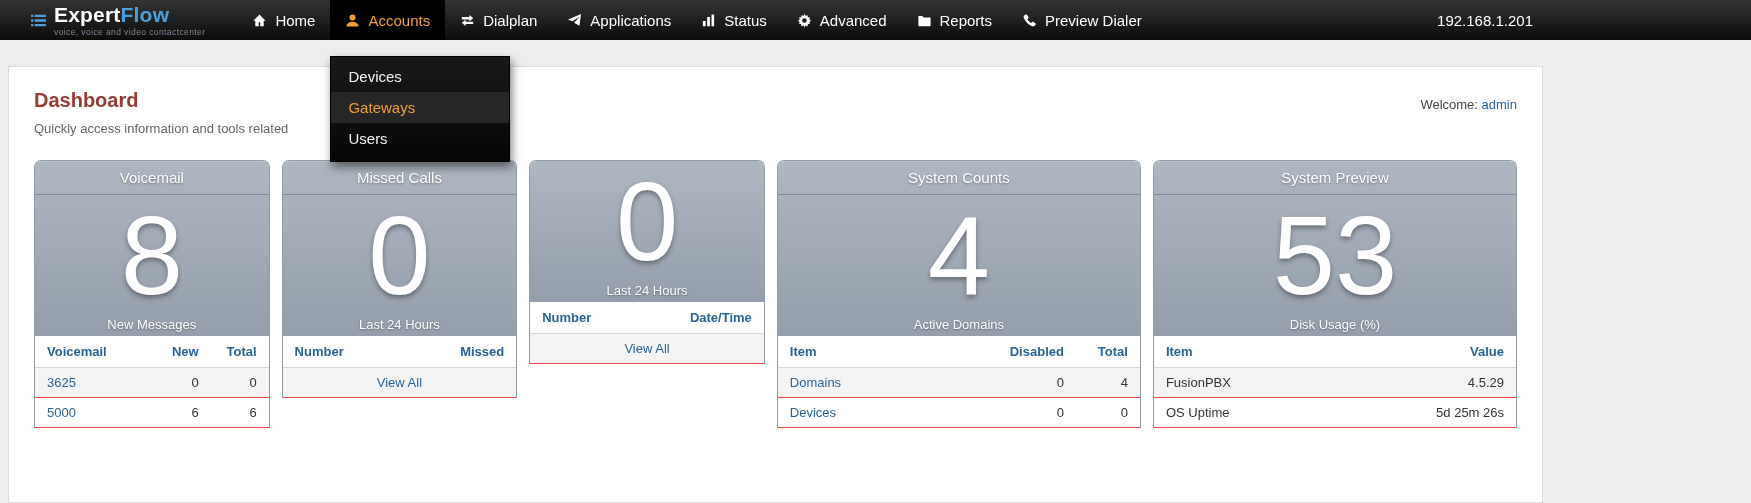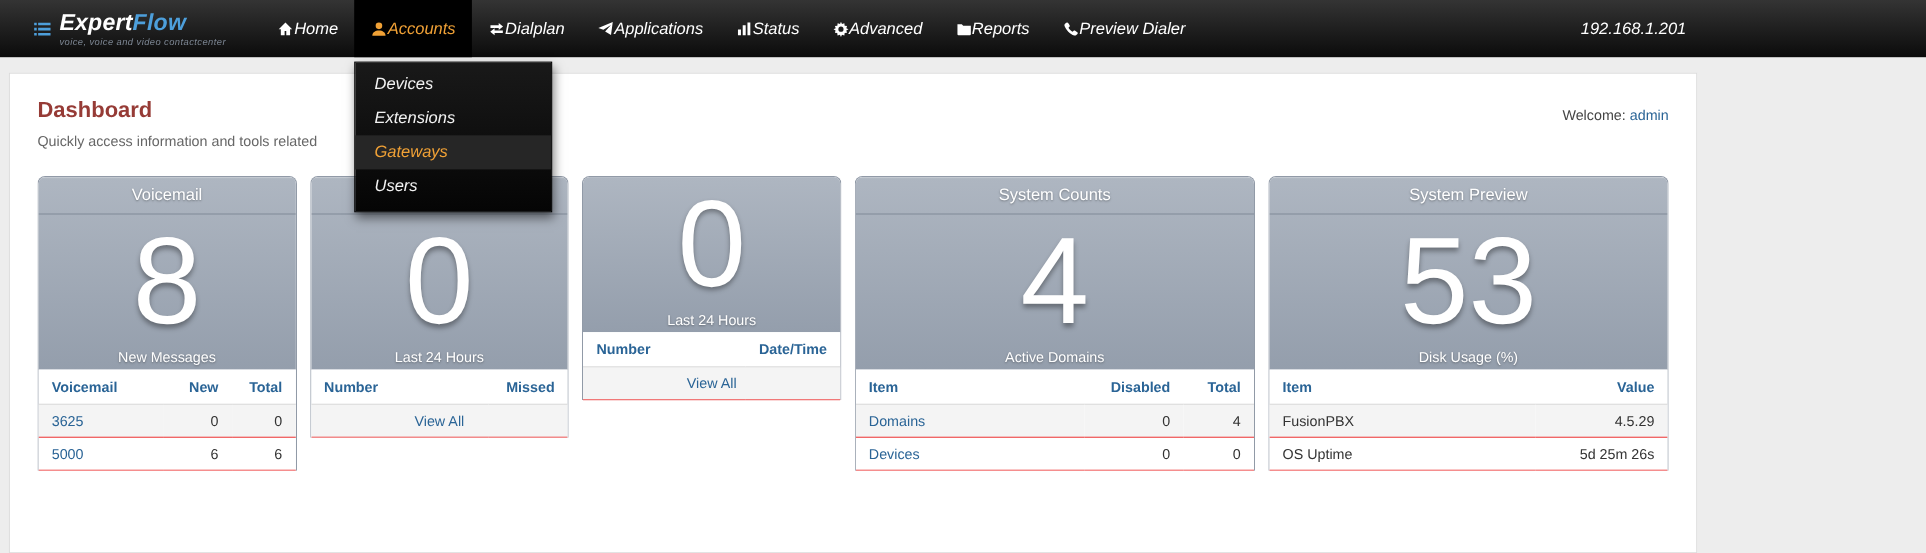--- a/index.html
+++ b/index.html
@@ -1,29 +1,29 @@
 <!DOCTYPE html>
 <html><head>
 <meta charset="utf-8">
 <style>
   * { margin:0; padding:0; box-sizing:border-box; }
   html,body { width:1751px; height:503px; overflow:hidden; }
   body { background:#ededed; font-family:"Liberation Sans", sans-serif; position:relative; }
 
   
-  .topnav { height:52px; background:linear-gradient(#343434,#0b0b0b); position:relative; z-index:100;font-style:italic; }
+  .topnav { height:40px; background:linear-gradient(#343434,#0b0b0b); position:relative; z-index:100; }
   .nav-inner { display:flex; align-items:center; height:100%; width:1543px; padding-left:30px; position:relative; }
   .logo { display:flex; align-items:center; gap:7px; margin-right:32px; cursor:pointer; }
   .logo-icon svg { width:17px; height:17px; fill:#4d9fdb; display:block; }
   .logo-line { font-size:21px; font-weight:bold; line-height:1; letter-spacing:.2px; }
   .logo-expert { color:#ffffff; }
   .logo-flow { color:#4d9fdb; }
   .logo-tagline { font-size:8.5px; color:#7d8794; margin-top:2px; letter-spacing:.4px; }
   .nav-items { display:flex; list-style:none; height:100%; }
-  .nav-item { display:flex; align-items:center; padding:0 15px; height:100%;
+  .nav-item { display:flex; align-items:center; gap:8px; padding:0 15px; height:100%;
               color:#fff; font-size:15px; cursor:pointer; position:relative; white-space:nowrap; }
   .nav-item .icon { display:flex; }
   .nav-item svg { width:15px; height:15px; fill:currentColor; }
   .nav-item.active { background:#000; color:#f0a136; }
   .nav-ip { margin-left:auto; color:#fff; font-size:15px; padding-right:10px; cursor:pointer; }
 
   
   .dropdown { position:absolute; top:56px; left:0; width:180px; list-style:none;
               background:linear-gradient(#191919,#050505); border:1px solid #000;
               box-shadow:2px 5px 9px rgba(0,0,0,.5); padding:4px 0 7px; z-index:120; }
@@ -86,21 +86,20 @@
         </li>
         <li class="nav-item active">
           <span class="icon">
             <svg viewBox="0 0 16 16">
               <path d="M8 1.6a3.2 3.2 0 1 1 0 6.4 3.2 3.2 0 0 1 0-6.4zM1.6 14.4c0-3.1 2.8-5 6.4-5s6.4 1.9 6.4 5z"></path>
             </svg>
           </span>
           <span>Accounts</span>
           <ul class="dropdown">
             <li class="dropdown-item">Devices</li>
-            <li class="dropdown-item">Extensions</li>
             <li class="dropdown-item highlight">Gateways</li>
             <li class="dropdown-item">Users</li>
           </ul>
         </li>
         <li class="nav-item">
           <span class="icon">
             <svg viewBox="0 0 16 16">
               <path d="M2 4.2h8V2.1l4.2 3.4L10 8.9V6.8H2zM14 11.8H6v2.1L1.8 10.5 6 7.1v2.1h8z"></path>
             </svg>
           </span>

